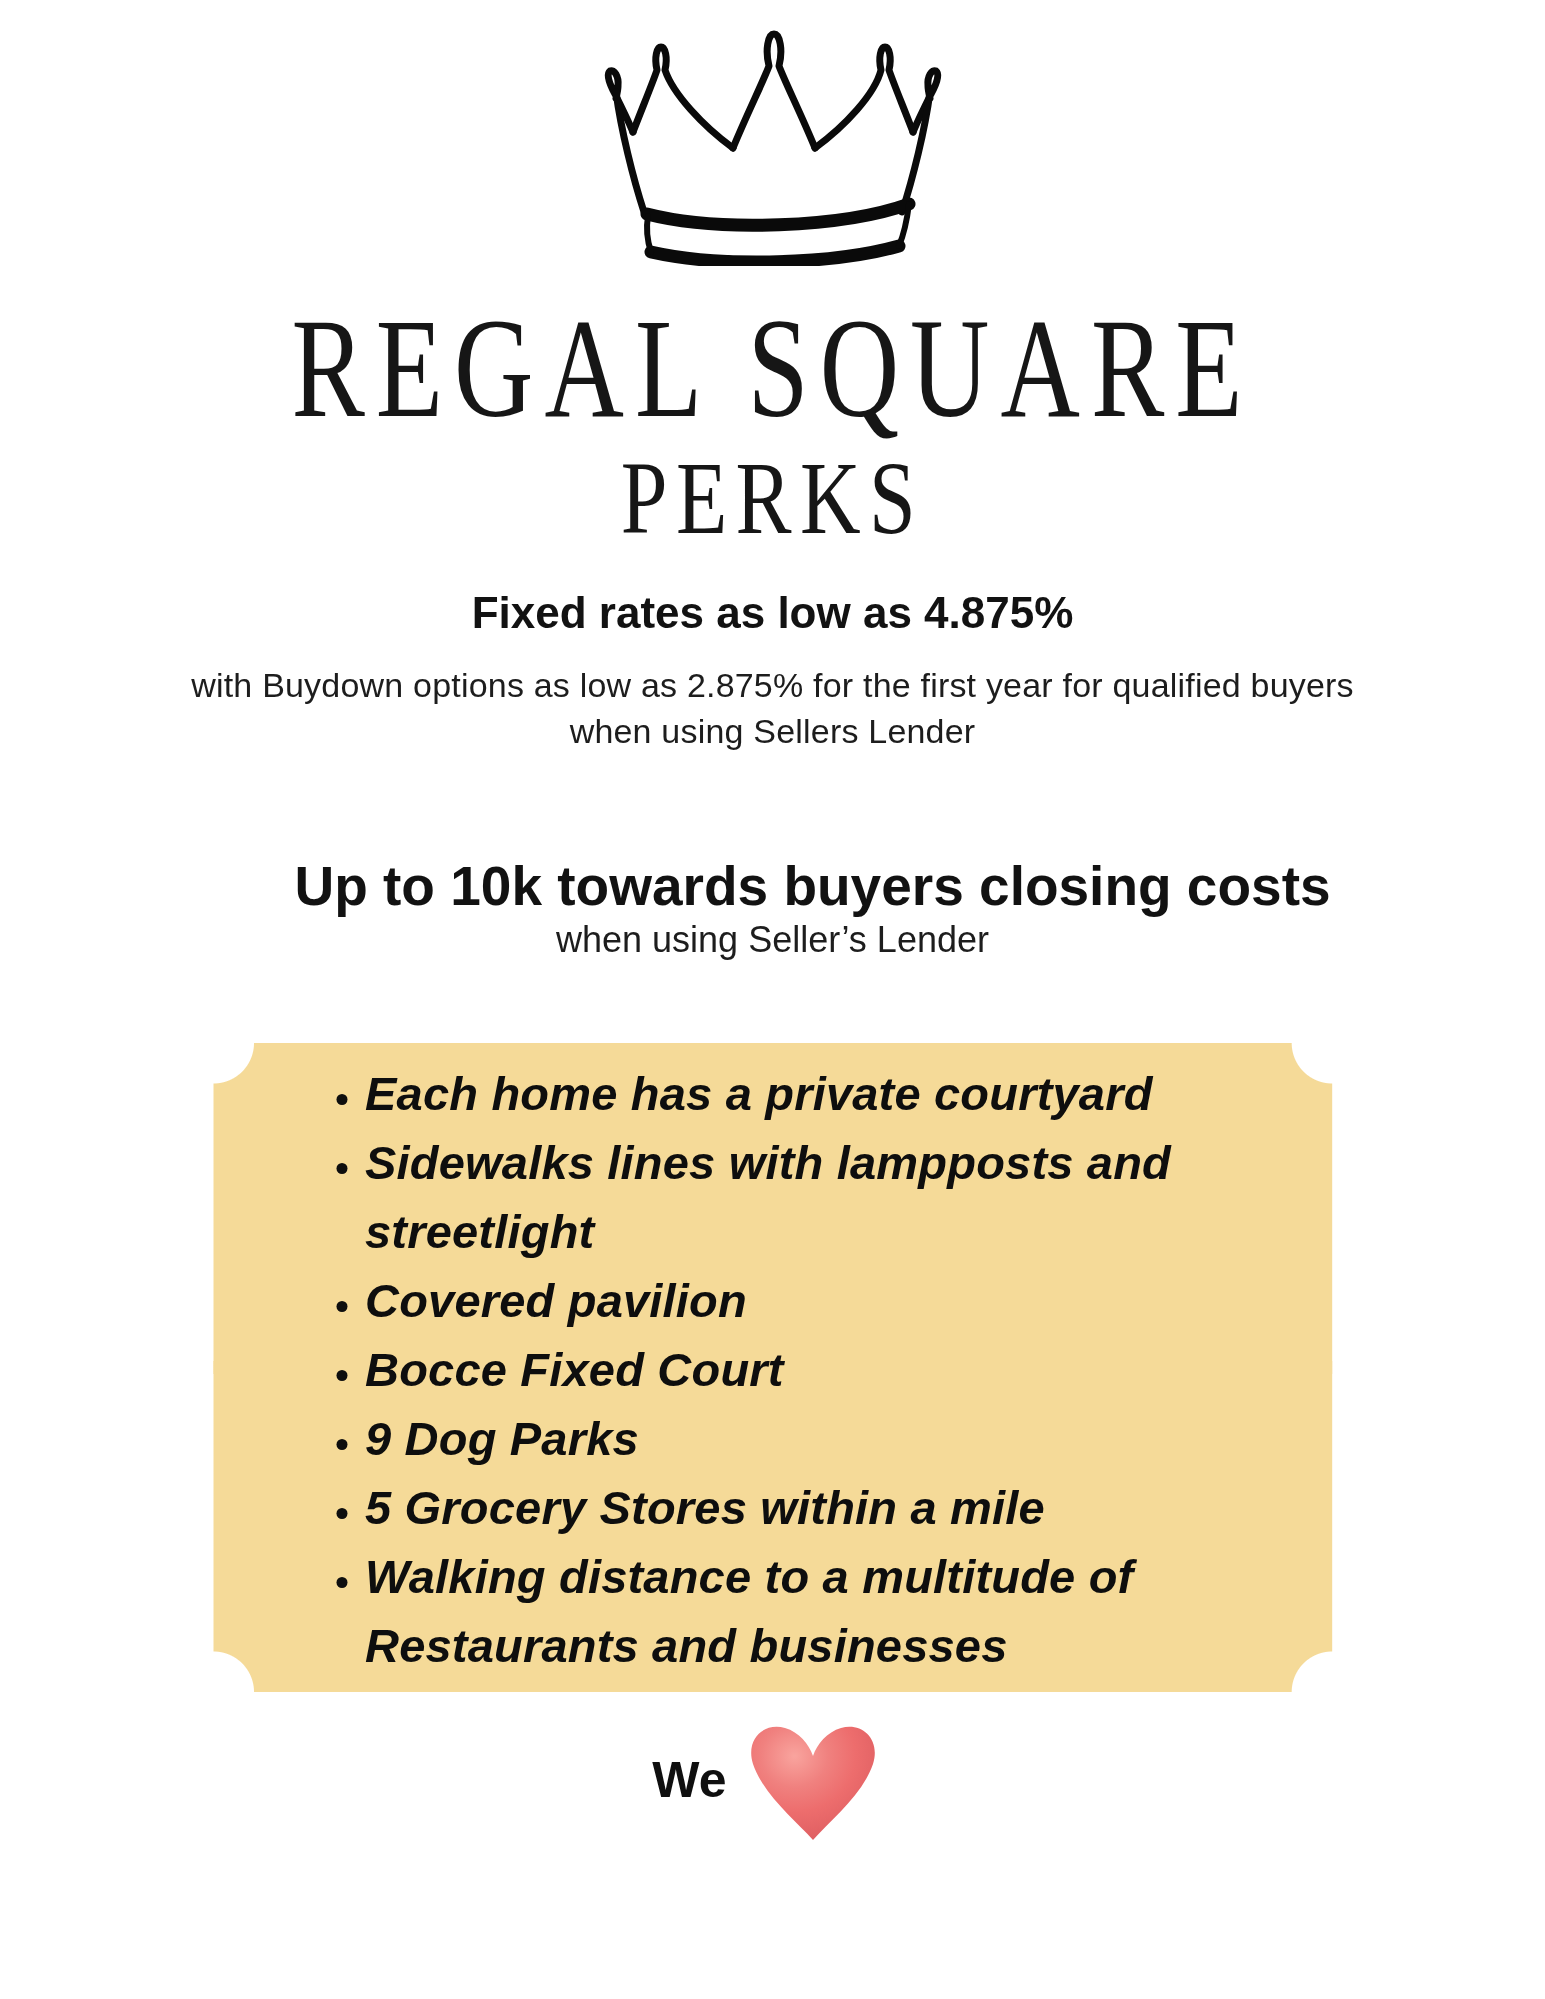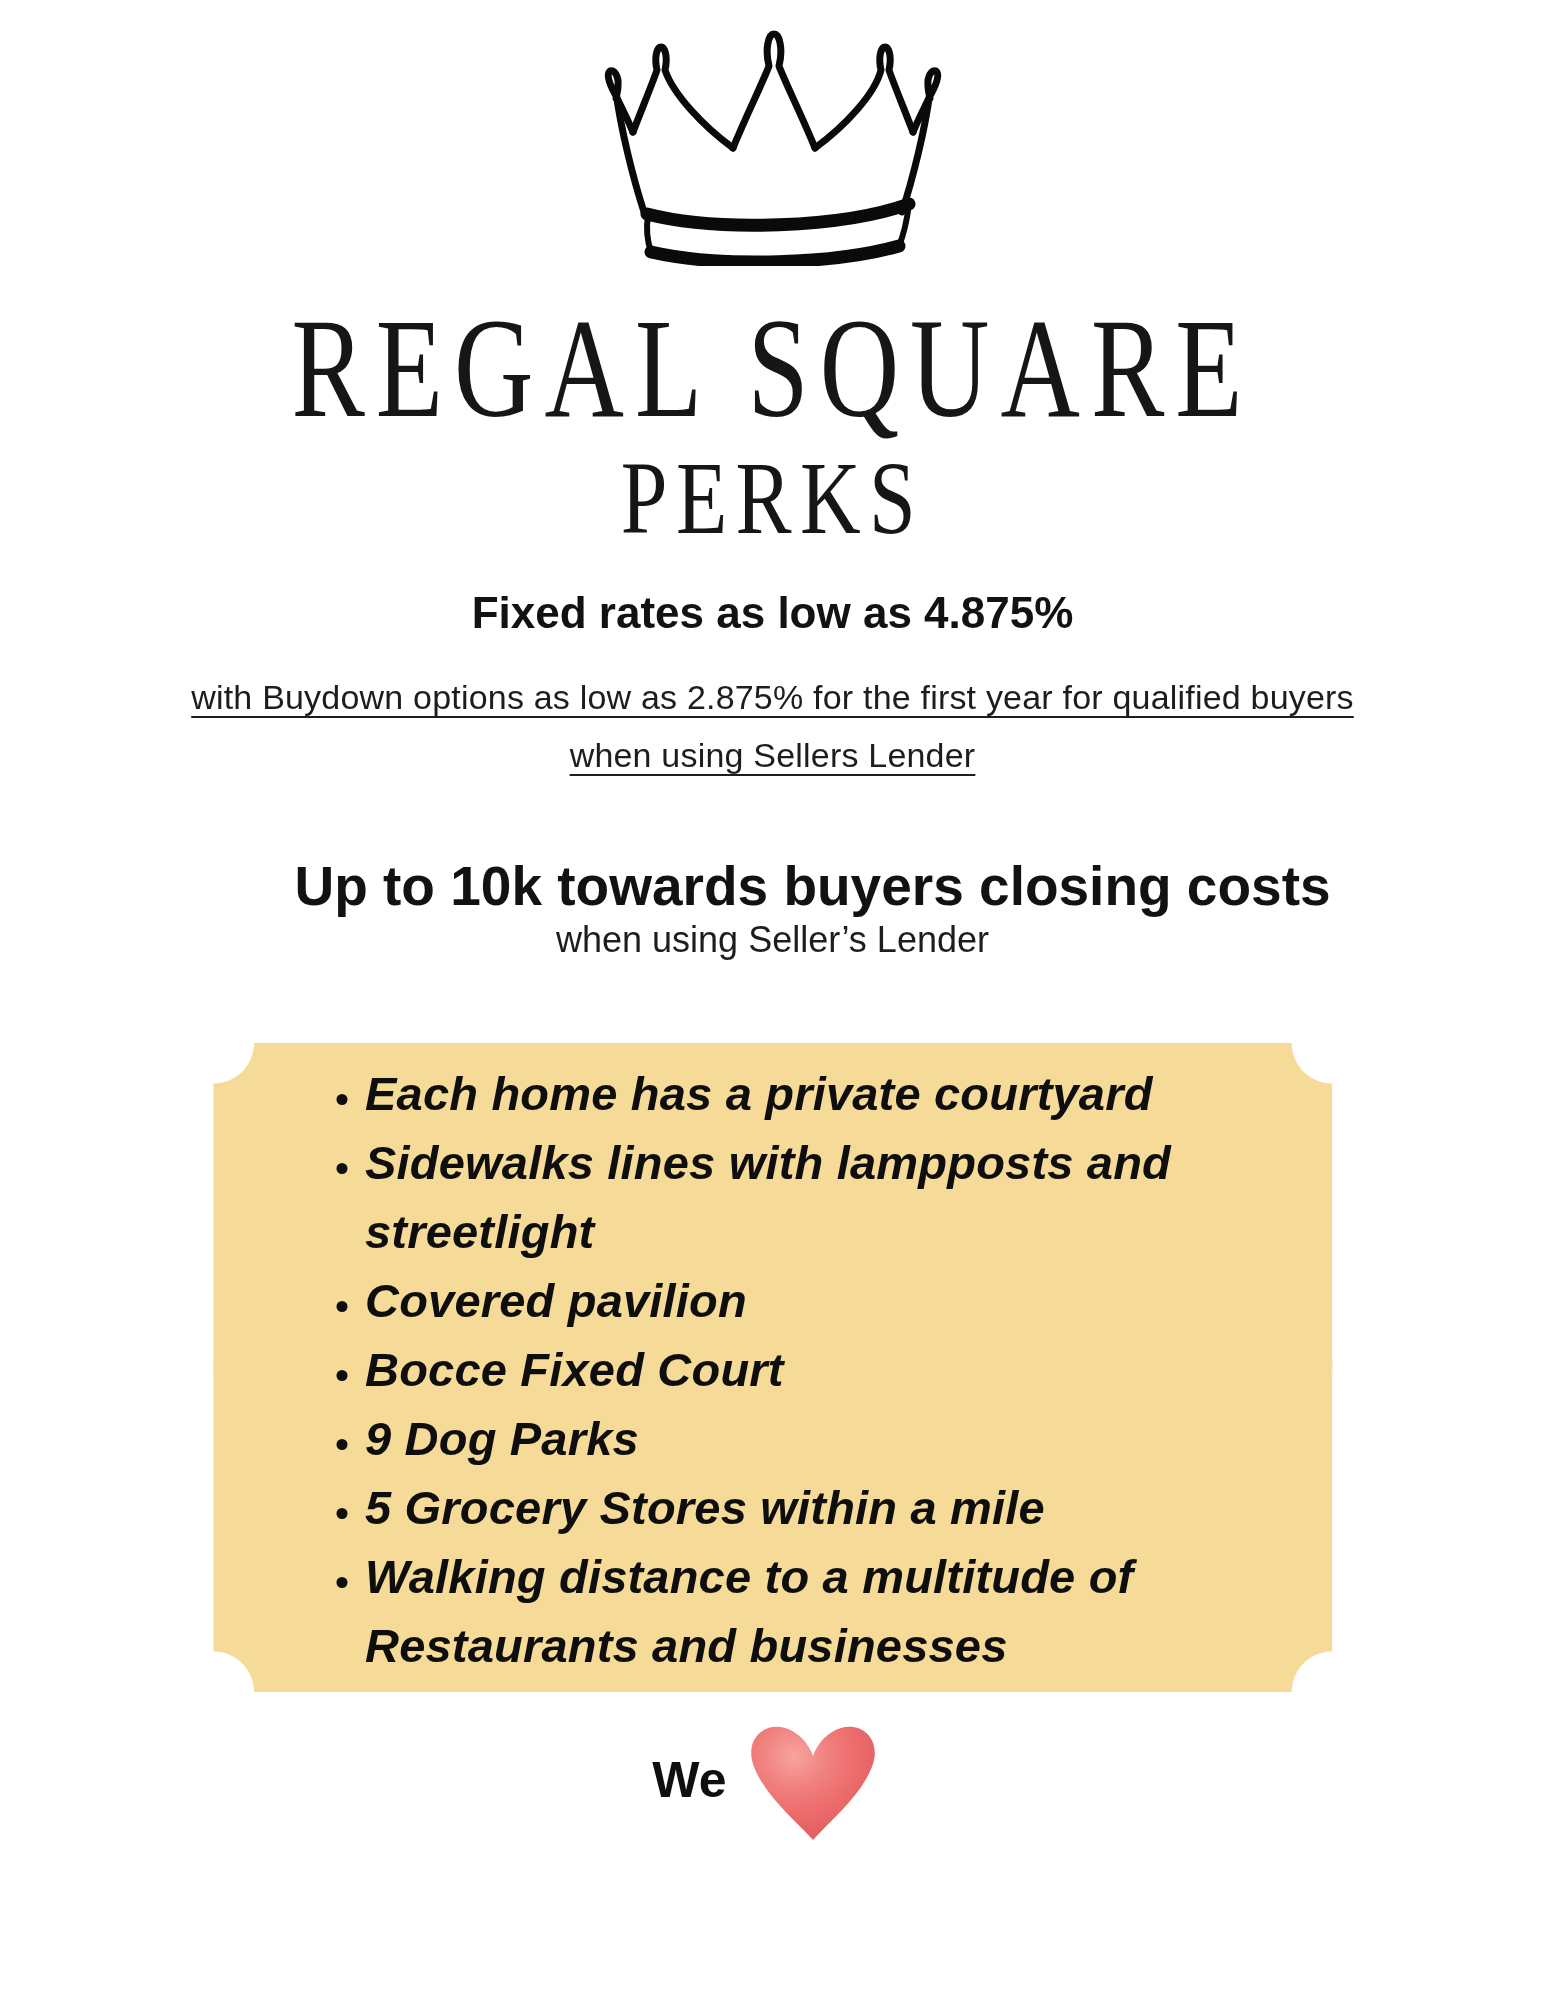--- a/index.html
+++ b/index.html
@@ -35,24 +35,22 @@
     top:588px;
     font-size:44px;font-weight:700;letter-spacing:0px;color:#121212;
   }
   .rate-subtext{
     top:662px;
     font-size:34px;font-weight:400;color:#1d1d1d;
     line-height:1.36;
     letter-spacing:0.2px;
   }
   .rate-subtext div{
-    text-decoration:underline;
     text-decoration-thickness:2px;
     text-underline-offset:7px;
-    margin-top:12px;
   }
 
   
   .cc-headline{
     top:854px;
     font-size:55px;font-weight:700;color:#121212;padding-left:40px;
   }
   .cc-subtext{
     top:919px;
     font-size:36px;font-weight:400;color:#1d1d1d;

